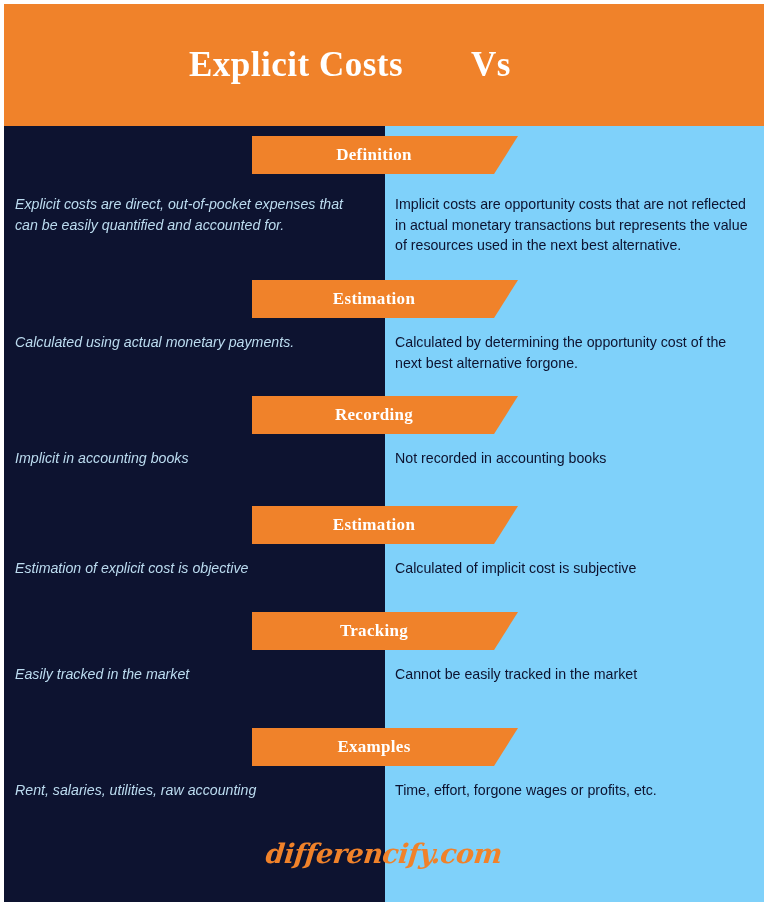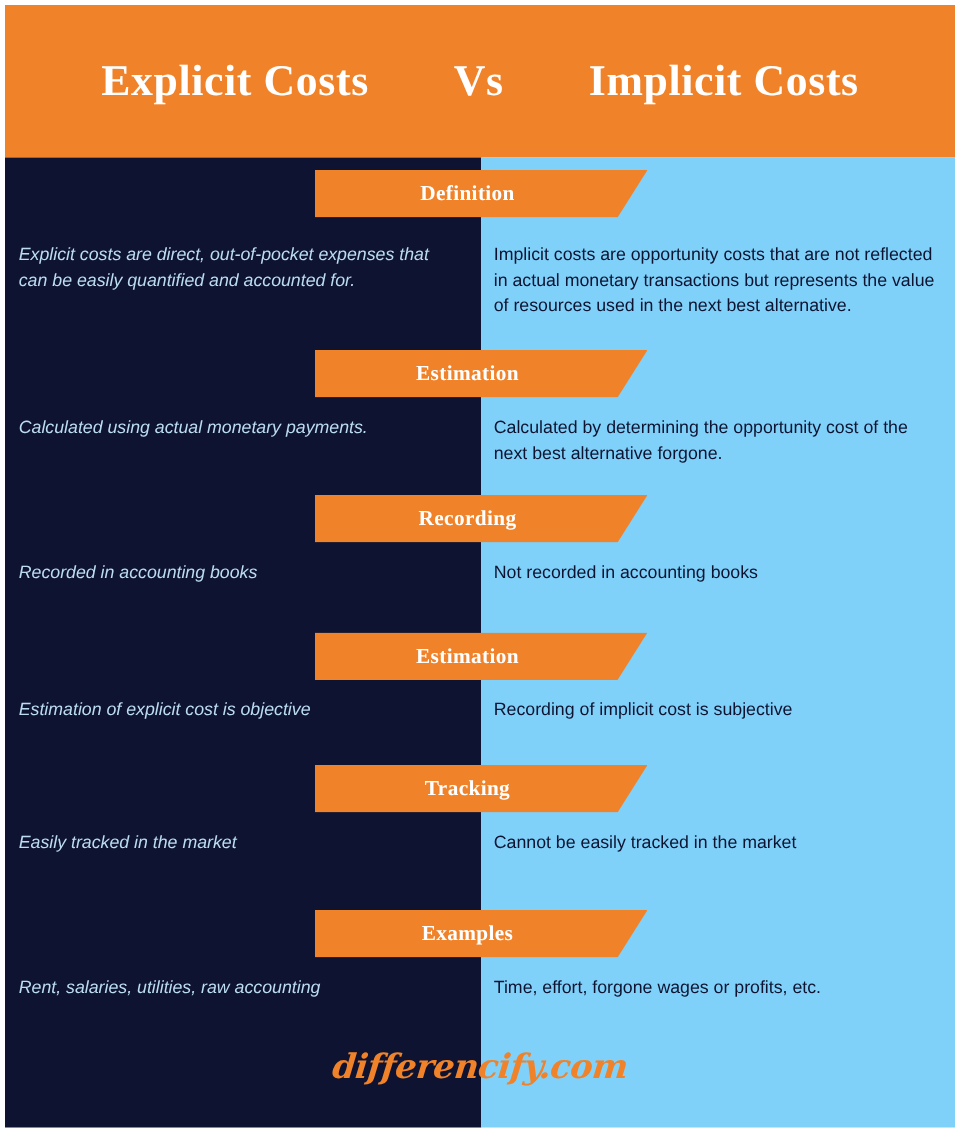--- a/index.html
+++ b/index.html
@@ -162,21 +162,20 @@
 </style>
 </head>
 <body>
 
 <div id="infographic">
 
   <div class="header">
     <div class="header-title">
       <span class="ht-left">Explicit Costs</span>
       <span class="ht-vs">Vs</span>
-      <span class="ht-right">Implicit Costs</span>
     </div>
   </div>
 
   <div class="panes">
     <div class="pane pane-left"></div>
     <div class="pane pane-right"></div>
   </div>
 
   <div class="rows" id="rows-container">
       <div class="row" style="top: 10px;">
@@ -195,31 +194,31 @@
         <div class="cells" style="top: 52px;">
           <div class="cell cell-left">Calculated using actual monetary payments.</div>
           <div class="cell cell-right">Calculated by determining the opportunity cost of the next best alternative forgone.</div>
         </div>
       </div>
       <div class="row" style="top: 270px;">
         <div class="ribbon">
           <span class="ribbon-label">Recording</span>
         </div>
         <div class="cells" style="top: 52px;">
-          <div class="cell cell-left">Recorded in accounting books</div>
+          <div class="cell cell-left">Implicit in accounting books</div>
           <div class="cell cell-right">Not recorded in accounting books</div>
         </div>
       </div>
       <div class="row" style="top: 380px;">
         <div class="ribbon">
           <span class="ribbon-label">Estimation</span>
         </div>
         <div class="cells" style="top: 52px;">
           <div class="cell cell-left">Estimation of explicit cost is objective</div>
-          <div class="cell cell-right">Recording of implicit cost is subjective</div>
+          <div class="cell cell-right">Calculated of implicit cost is subjective</div>
         </div>
       </div>
       <div class="row" style="top: 486px;">
         <div class="ribbon">
           <span class="ribbon-label">Tracking</span>
         </div>
         <div class="cells" style="top: 52px;">
           <div class="cell cell-left">Easily tracked in the market</div>
           <div class="cell cell-right">Cannot be easily tracked in the market</div>
         </div>

